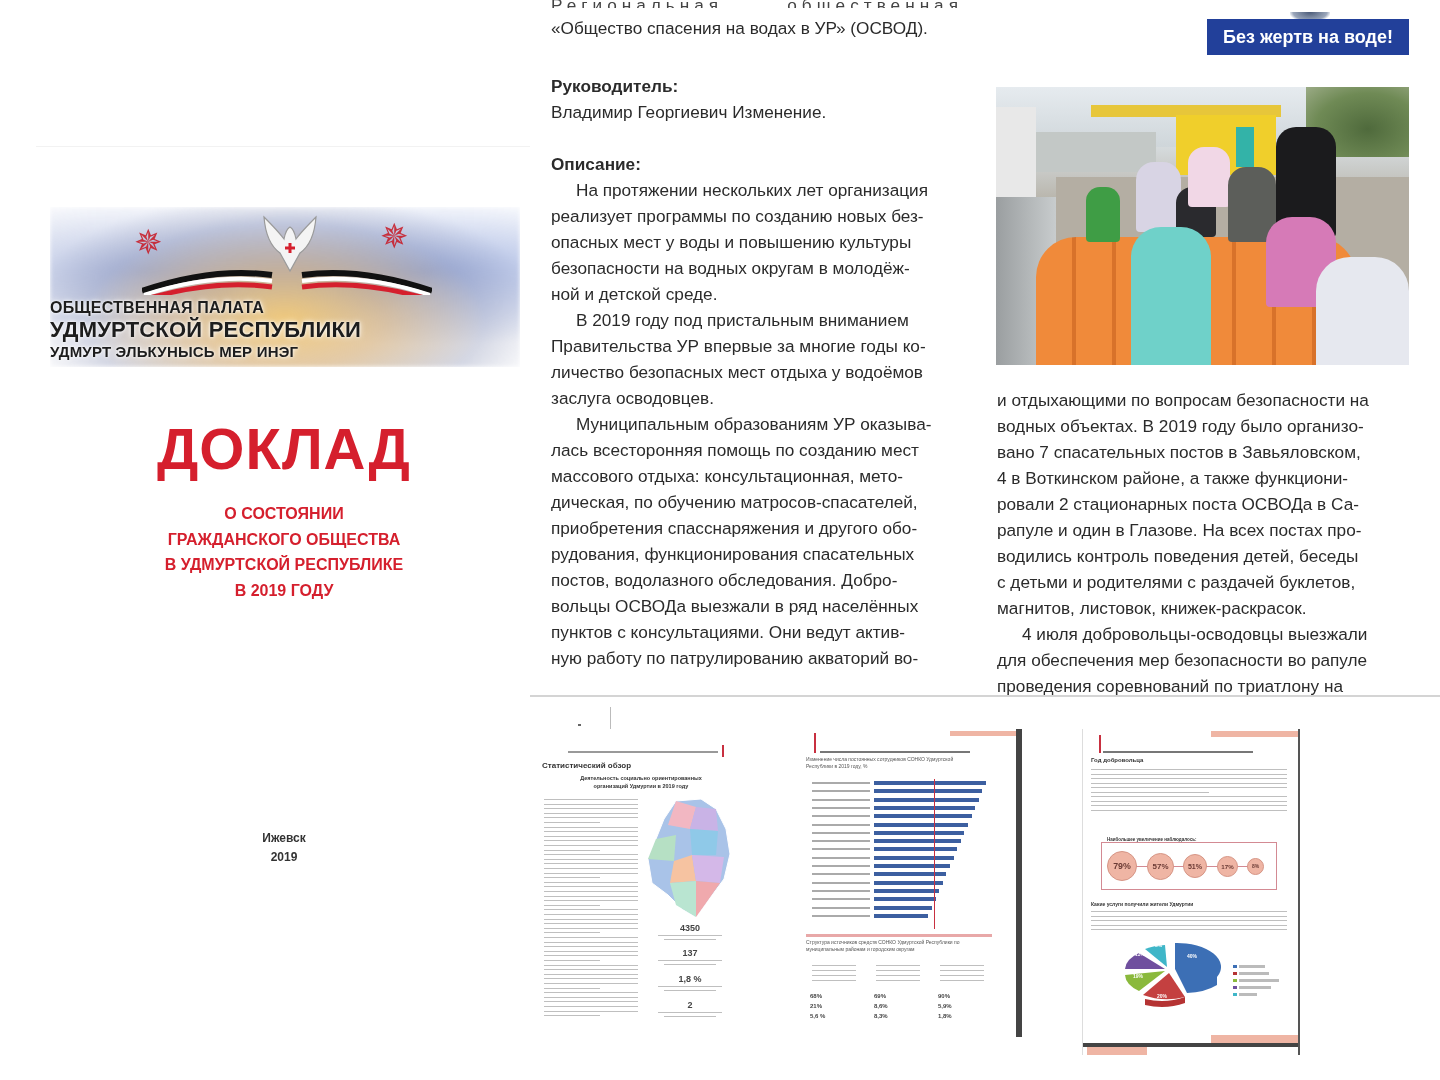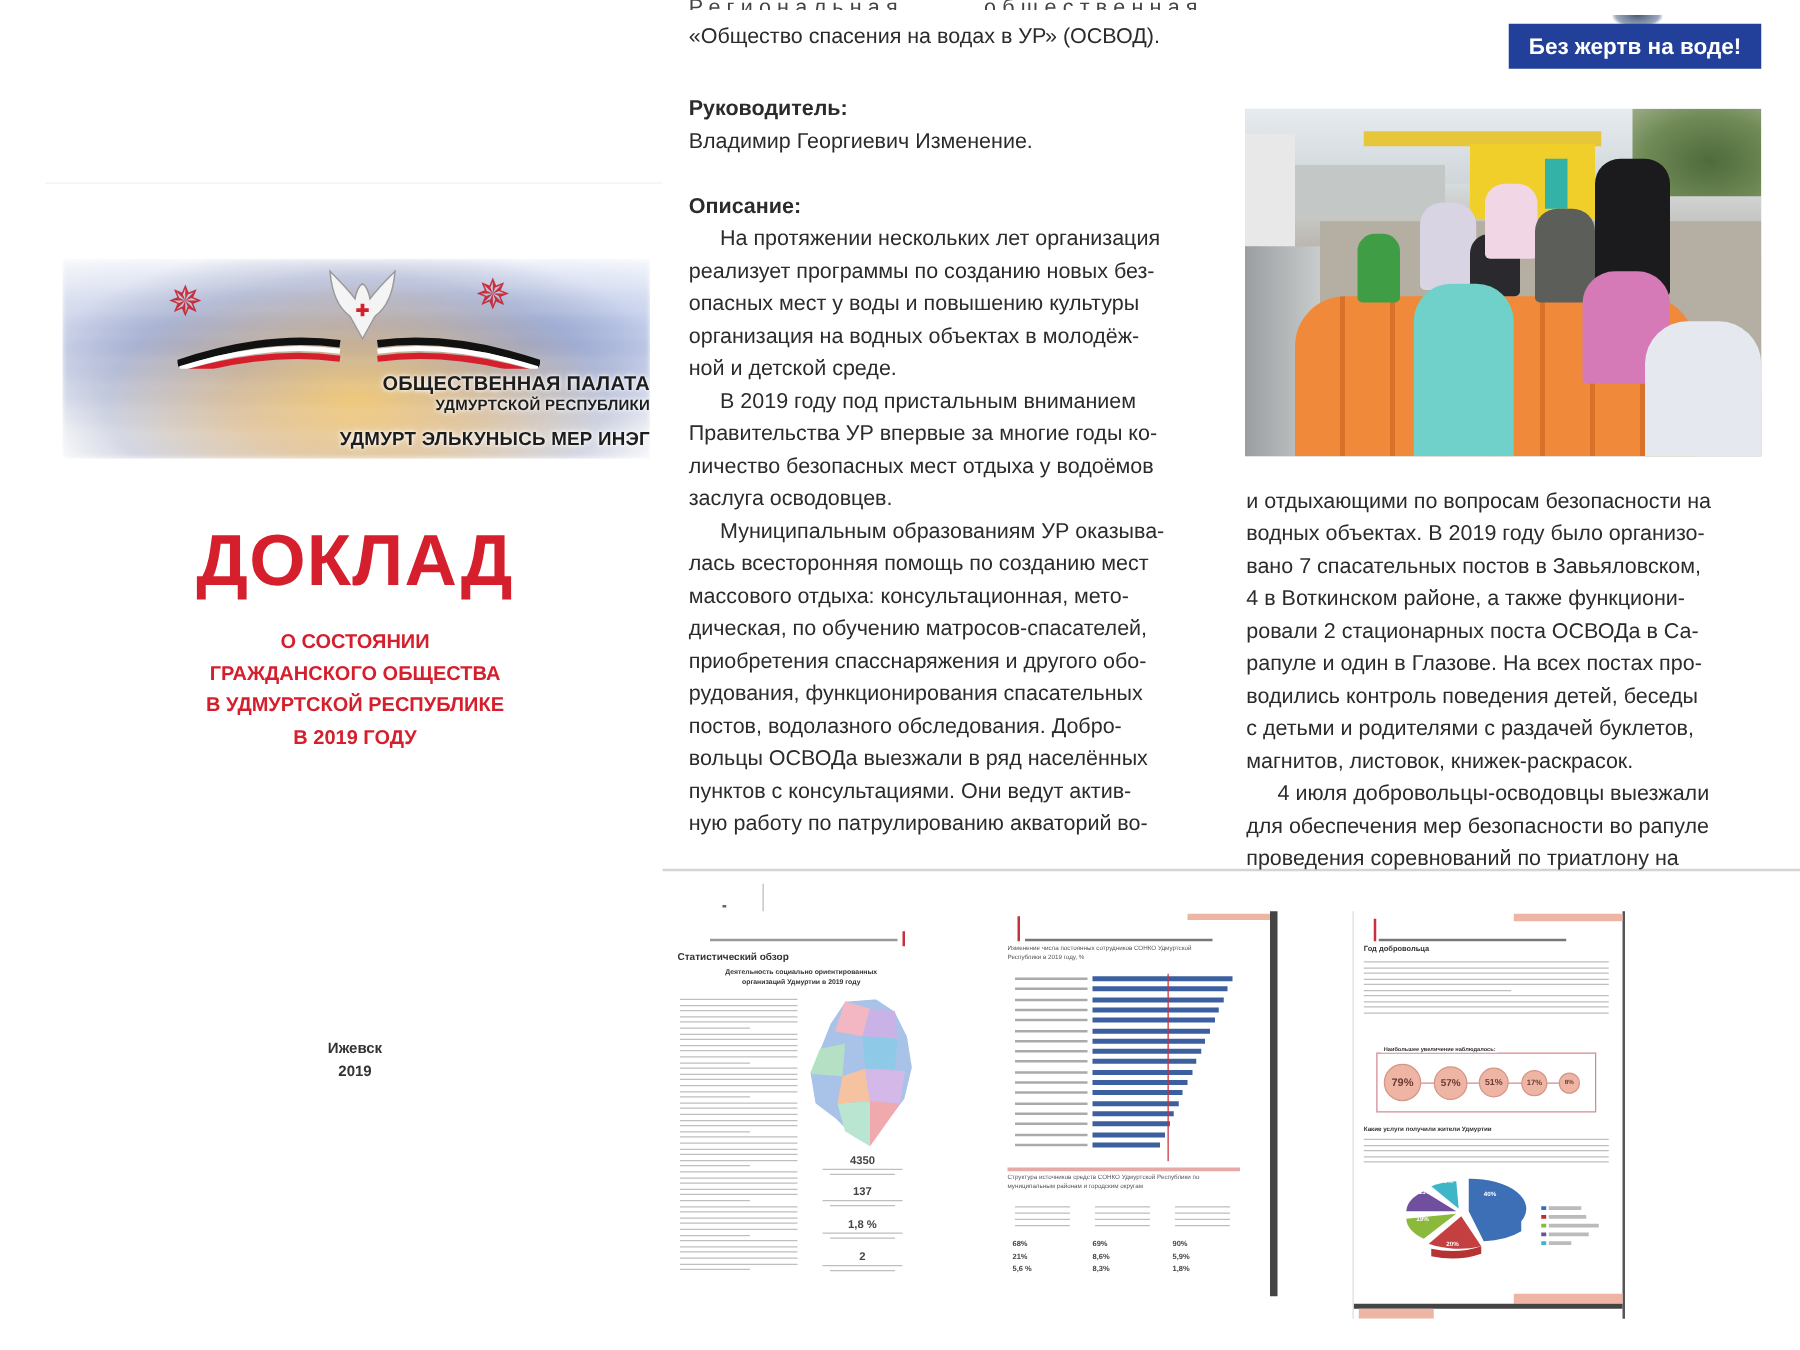--- a/index.html
+++ b/index.html
@@ -26,26 +26,26 @@
   .banner-bg::after {
     content: ""; position: absolute; inset: 0;
     background-image: repeating-linear-gradient(0deg, rgba(255,255,255,0.22) 0 2px, rgba(255,255,255,0) 2px 5px);
   }
   .star { position: absolute; color: #c8202c; font-size: 34px; line-height: 1; opacity: 0.9; }
   .dove {
     position: absolute; left: 210px; top: 6px; width: 60px; height: 60px;
   }
   .stripes { position: absolute; left: 92px; top: 48px; width: 290px; height: 40px; }
   .banner-line1, .banner-line2, .banner-line3 {
-    position: absolute; left: 0; width: 100%; text-align: right; font-weight: bold;
+    position: absolute; left: 0; width: 100%; text-align: left; font-weight: bold;
     color: #1d1d1d; letter-spacing: 0.2px;
     text-shadow: 0 0 3px #fff, 0 0 6px rgba(255,255,255,0.9);
   }
   .banner-line1 { top: 92px; font-size: 16px; }
-  .banner-line2 { top: 110px; font-size: 12px; }
+  .banner-line2 { top: 110px; font-size: 22px; }
   .banner-line3 { top: 136px; font-size: 15px; }
 
   .report-title {
     position: absolute; left: 0; width: 100%; top: 268px; text-align: center;
     color: #d51f2d; font-weight: bold; font-size: 58px; letter-spacing: 1px;
   }
   .report-sub {
     position: absolute; left: 0; width: 100%; top: 354px; text-align: center;
     color: #d51f2d; font-weight: bold; font-size: 16px; line-height: 25.5px;
   }
@@ -147,21 +147,21 @@
     <div style="margin-top:-1px">«Общество спасения на водах в УР» (ОСВОД).</div>
     <div class="gap"></div>
     <div class="label" style="margin-top:6px">Руководитель:</div>
     <div>Владимир Георгиевич Изменение.</div>
     <div class="gap"></div>
     <div class="label">Описание:</div>
     <div id="left-lines">
         <div class="para">На протяжении нескольких лет организация</div>
         <div>реализует программы по созданию новых без-</div>
         <div>опасных мест у воды и повышению культуры</div>
-        <div>организация на водных объектах в молодёж-</div>
+        <div>безопасности на водных округам в молодёж-</div>
         <div>ной и детской среде.</div>
         <div class="para">В 2019 году под пристальным вниманием</div>
         <div>Правительства УР впервые за многие годы ко-</div>
         <div>личество безопасных мест отдыха у водоёмов</div>
         <div>заслуга осводовцев.</div>
         <div class="para">Муниципальным образованиям УР оказыва-</div>
         <div>лась всесторонняя помощь по созданию мест</div>
         <div>массового отдыха: консультационная, мето-</div>
         <div>дическая, по обучению матросов-спасателей,</div>
         <div>приобретения спасснаряжения и другого обо-</div>

